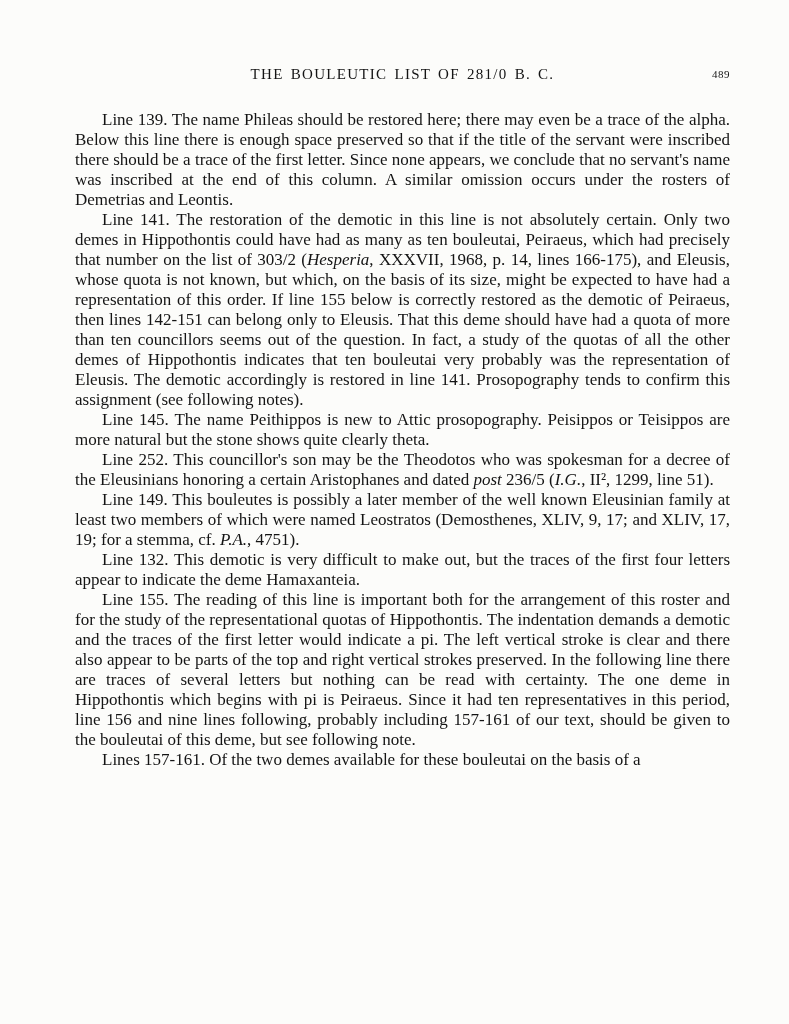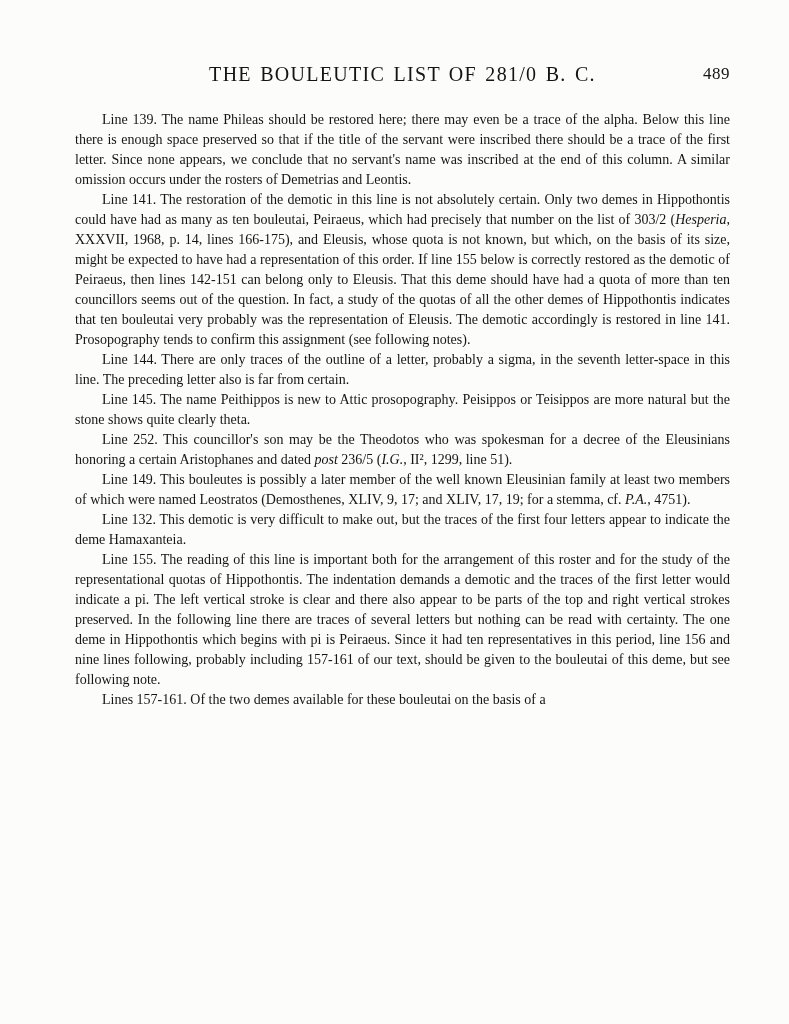--- a/index.html
+++ b/index.html
@@ -25,36 +25,36 @@
     width: 655px;
   }
   .header {
     position: relative;
     height: 20px;
     margin-bottom: 26px;
   }
   .running-title {
     display: block;
     text-align: center;
-    font-size: 20px;
+    font-size: 15px;
     letter-spacing: 1.3px;
     word-spacing: 2px;
     line-height: 20px;
     white-space: nowrap;
   }
   .page-number {
     position: absolute;
     right: 0;
     top: 0;
-    font-size: 17px;
+    font-size: 11px;
     line-height: 20px;
     letter-spacing: 0.5px;
   }
   .body-text {
-    font-size: 14px;
+    font-size: 17px;
     line-height: 20px;
   }
   .body-text p.para {
     margin: 0;
     text-align: justify;
     text-indent: 27px;
   }
   .body-text i {
   }
 </style>
@@ -63,21 +63,20 @@
 
 <div class="page">
   <div class="content">
     <div class="header">
       <span class="running-title">THE BOULEUTIC LIST OF 281/0 B. C.</span>
       <span class="page-number">489</span>
     </div>
     <div class="body-text" id="paragraphs">
         <p class="para"><span>Line 139. The name Phileas should be restored here; there may even be a trace of the alpha. Below this line there is enough space preserved so that if the title of the servant were inscribed there should be a trace of the first letter. Since none appears, we conclude that no servant's name was inscribed at the end of this column. A similar omission occurs under the rosters of Demetrias and Leontis.</span></p>
         <p class="para"><span>Line 141. The restoration of the demotic in this line is not absolutely certain. Only two demes in Hippothontis could have had as many as ten bouleutai, Peiraeus, which had precisely that number on the list of 303/2 (</span><i>Hesperia</i><span>, XXXVII, 1968, p. 14, lines 166-175), and Eleusis, whose quota is not known, but which, on the basis of its size, might be expected to have had a representation of this order. If line 155 below is correctly restored as the demotic of Peiraeus, then lines 142-151 can belong only to Eleusis. That this deme should have had a quota of more than ten councillors seems out of the question. In fact, a study of the quotas of all the other demes of Hippothontis indicates that ten bouleutai very probably was the representation of Eleusis. The demotic accordingly is restored in line 141. Prosopography tends to confirm this assignment (see following notes).</span></p>
-        <p class="para"><span>Line 144. There are only traces of the outline of a letter, probably a sigma, in the seventh letter-space in this line. The preceding letter also is far from certain.</span></p>
         <p class="para"><span>Line 145. The name Peithippos is new to Attic prosopography. Peisippos or Teisippos are more natural but the stone shows quite clearly theta.</span></p>
         <p class="para"><span>Line 252. This councillor's son may be the Theodotos who was spokesman for a decree of the Eleusinians honoring a certain Aristophanes and dated </span><i>post</i><span> 236/5 (</span><i>I.G.</i><span>, II², 1299, line 51).</span></p>
         <p class="para"><span>Line 149. This bouleutes is possibly a later member of the well known Eleusinian family at least two members of which were named Leostratos (Demosthenes, XLIV, 9, 17; and XLIV, 17, 19; for a stemma, cf. </span><i>P.A.</i><span>, 4751).</span></p>
         <p class="para"><span>Line 132. This demotic is very difficult to make out, but the traces of the first four letters appear to indicate the deme Hamaxanteia.</span></p>
         <p class="para"><span>Line 155. The reading of this line is important both for the arrangement of this roster and for the study of the representational quotas of Hippothontis. The indentation demands a demotic and the traces of the first letter would indicate a pi. The left vertical stroke is clear and there also appear to be parts of the top and right vertical strokes preserved. In the following line there are traces of several letters but nothing can be read with certainty. The one deme in Hippothontis which begins with pi is Peiraeus. Since it had ten representatives in this period, line 156 and nine lines following, probably including 157-161 of our text, should be given to the bouleutai of this deme, but see following note.</span></p>
         <p class="para"><span>Lines 157-161. Of the two demes available for these bouleutai on the basis of a</span></p>
       </div>
   </div>
 </div>
 

